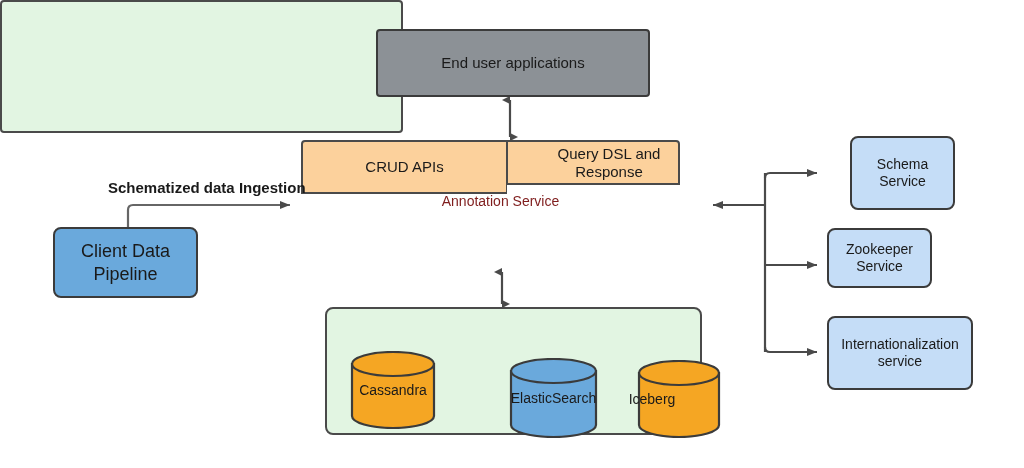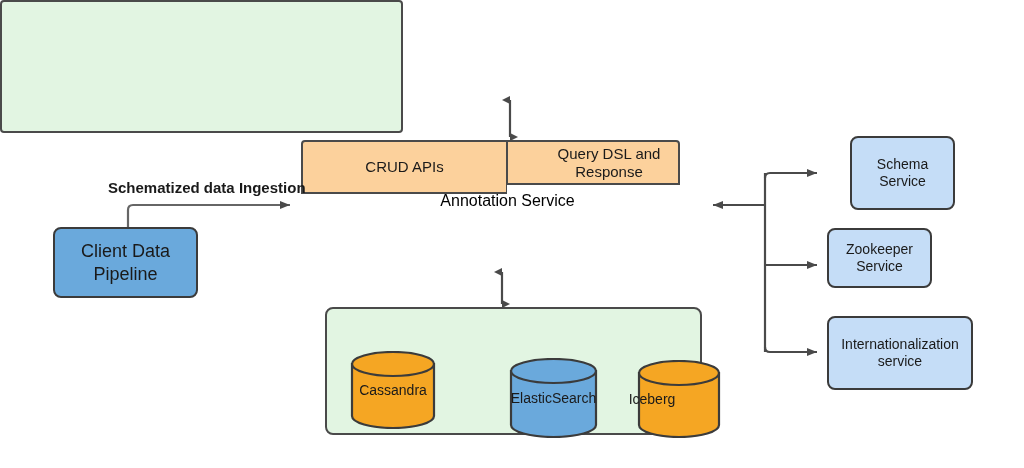--- a/index.html
+++ b/index.html
@@ -81,29 +81,29 @@
   }
   #query-dsl {
     width: 173px;
     height: 45px;
     border-radius: 0 4px 0 0;
     border-left-width: 1px;
     padding-left: 32px;
   }
   #annotation-label {
     position: absolute;
-    left: 308px;
+    left: 301px;
     top: 188px;
     width: 399px;
     height: 26px;
     display: flex;
     align-items: center;
     justify-content: center;
-    font-size: 16px;
-    color: #000000;
+    font-size: 14px;
+    color: #7f1d1d;
   }
   
   #client-pipeline {
     left: 53px;
     top: 227px;
     width: 145px;
     height: 71px;
     background: #6aa9dc;
     border: 2px solid #3b3b3b;
     border-radius: 8px;
@@ -201,20 +201,21 @@
       <path d="M765,205 L713,205" fill="none" stroke="#4a4a4a" stroke-width="2.2" marker-end="url(#arrowHead)"></path>
 
       <path d="M765,178 Q765,173 770,173 L817,173" fill="none" stroke="#4a4a4a" stroke-width="2.2" marker-end="url(#arrowHead)"></path>
 
       <path d="M765,265 L817,265" fill="none" stroke="#4a4a4a" stroke-width="2.2" marker-end="url(#arrowHead)"></path>
 
       <path d="M765,347 Q765,352 770,352 L817,352" fill="none" stroke="#4a4a4a" stroke-width="2.2" marker-end="url(#arrowHead)"></path>
     </g>
   </svg>
 
+  <div class="node" id="end-user-apps">End user applications</div>
 
   <div id="annotation-block"></div>
 
   <div id="api-band">
     <div class="api-cell" id="crud-apis">CRUD APIs</div>
     <div class="api-cell" id="query-dsl">Query DSL and
 Response</div>
   </div>
 
   <div id="annotation-label">Annotation Service</div>

